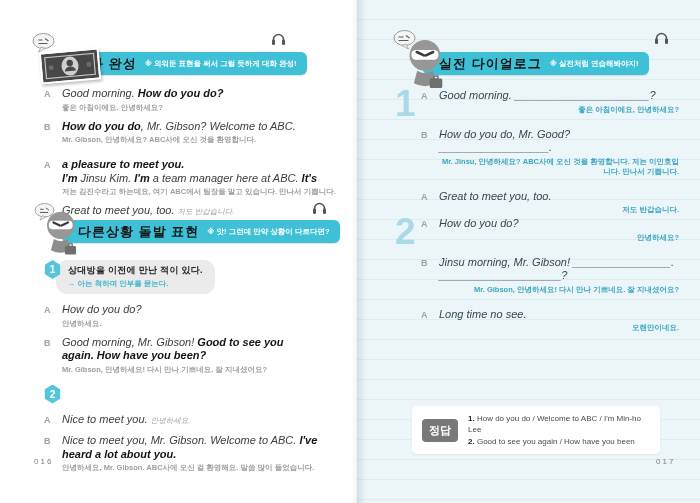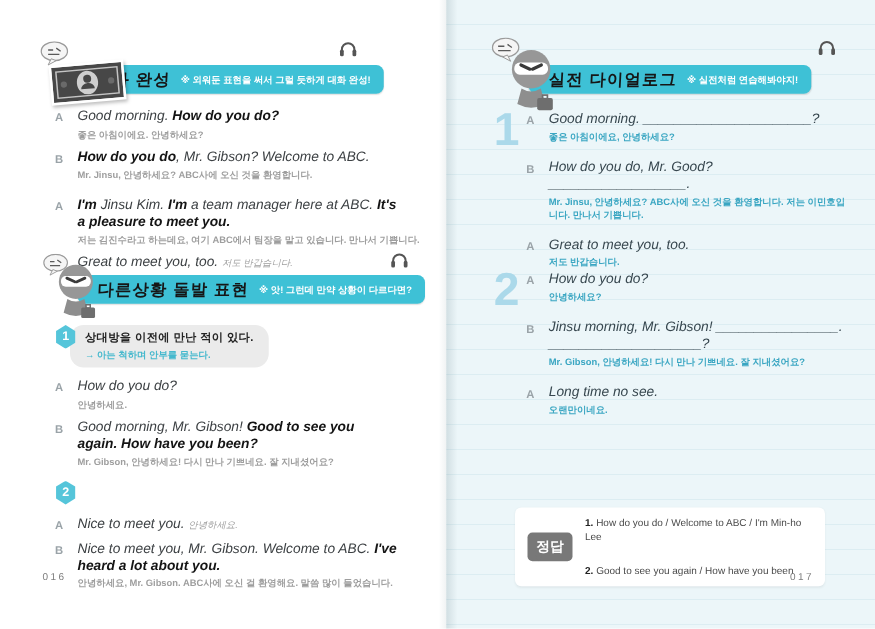--- a/index.html
+++ b/index.html
@@ -31,21 +31,21 @@
   
   .blk { position:absolute; }
   .turn { display:flex; margin-bottom:7px; }
   .turn.mt { margin-top:13px; }
   .spk { width:18px; flex:0 0 18px; font-size:9px; font-weight:bold; color:#9aa3a8; padding-top:2px; }
   .txt { flex:1; }
   .en { font-size:11px; color:#3c4043; line-height:13.5px;font-style:italic; }
   .en .b { font-weight:bold; color:#141414; }
   .en .k { font-size:7.5px; color:#9e9e9e; }
   .ko { font-size:7.5px; color:#9e9e9e; line-height:10px; margin-top:2px;font-weight:bold; }
-  .page-right .ko { color:#3aa6c2; }
+  .page-right .ko { color:#3aa6c2;text-align:right; }
   .page-right .en { color:#37474f; }
 
   
   .note { display:flex; align-items:flex-start; margin:10px 0 9px; }
   .hex { width:17px; height:19px; flex:0 0 17px; background:#55c5da; color:#fff; font-size:10px;
     font-weight:bold; text-align:center; line-height:19px; z-index:1;
     clip-path:polygon(50% 0,95% 25%,95% 75%,50% 100%,5% 75%,5% 25%); }
   .note-body { background:#ebebeb; border-radius:11px; padding:4px 12px 5px; margin-left:-5px; }
   .note-t1 { font-size:9px; font-weight:bold; color:#232323; letter-spacing:.3px; }
   .note-t2 { font-size:7.5px; font-weight:bold; color:#45b8cd; margin-top:2px; }
@@ -53,21 +53,21 @@
   
   .bignum { position:absolute; font-size:37px; font-weight:bold; color:#abd9ea; line-height:36px; }
 
   
   .ansbox { position:absolute; background:#fff; border-radius:5px; display:flex; align-items:center;
     gap:10px; padding:7px 10px; box-shadow:0 1px 2px rgba(0,0,0,.06); }
   .ansbadge { position:relative; background:#787878; color:#fff; font-size:11px; font-weight:bold;
     padding:4px 7px; border-radius:4px; flex:0 0 auto; }
   .ansbadge::after { content:""; position:absolute; left:6px; bottom:-5px; border:5px solid transparent;
     border-top-color:#787878; border-left-width:3px; border-right-width:3px; }
-  .anslines { display:flex; flex-direction:column; gap:16px; }
+  .anslines { display:flex; flex-direction:column; gap:1px; }
   .ansline { font-size:8px; color:#4a4a4a; line-height:11px; }
   .ansline .b { font-weight:bold; color:#222; }
 
   .pnum { position:absolute; font-size:8px; letter-spacing:2px; color:#7d7d7d; }
 </style>
 </head>
 <body>
 
 <div class="page page-left">
 
@@ -106,28 +106,28 @@
       <span class="spk">A</span>
       <div class="txt">
         <div class="en"><span>Good morning. </span><span class="b">How do you do?</span></div>
         <div class="ko">좋은 아침이에요. 안녕하세요?</div>
       </div>
     </div>
     <div class="turn">
       <span class="spk">B</span>
       <div class="txt">
         <div class="en"><span class="b">How do you do</span><span>, Mr. Gibson? Welcome to ABC.</span></div>
-        <div class="ko">Mr. Jinsu, 안녕하세요? ABC사에 오신 것을 환영합니다.</div>
-      </div>
-    </div>
-    <div class="turn mt">
-      <span class="spk">A</span>
-      <div class="txt">
+        <div class="ko">Mr. Gibson, 안녕하세요? ABC사에 오신 것을 환영합니다.</div>
+      </div>
+    </div>
+    <div class="turn mt">
+      <span class="spk">A</span>
+      <div class="txt">
+        <div class="en"><span class="b">a pleasure to meet you.</span></div>
         <div class="en"><span class="b">I'm</span><span> Jinsu Kim. </span><span class="b">I'm</span><span> a team manager here at ABC. </span><span class="b">It's</span></div>
-        <div class="en"><span class="b">a pleasure to meet you.</span></div>
         <div class="ko">저는 김진수라고 하는데요, 여기 ABC에서 팀장을 맡고 있습니다. 만나서 기쁩니다.</div>
       </div>
     </div>
     <div class="turn">
       <span class="spk">B</span>
       <div class="txt">
         <div class="en"><span>Great to meet you, too. </span><span class="k">저도 반갑습니다.</span></div>
       </div>
     </div>
   </div>
@@ -292,14 +292,14 @@
   </div>
 
   <div class="ansbox" style="left:55px; top:406px; width:248px;">
     <span class="ansbadge">정답</span>
     <div class="anslines">
       <div class="ansline"><span class="b">1. </span><span>How do you do / Welcome to ABC / I'm Min-ho Lee</span></div>
       <div class="ansline"><span class="b">2. </span><span>Good to see you again / How have you been</span></div>
     </div>
   </div>
 
-  <span class="pnum" style="left:275px; bottom:37px;">017</span>
+  <span class="pnum" style="left:299px; bottom:37px;">017</span>
 </div>
 
 </body></html>

